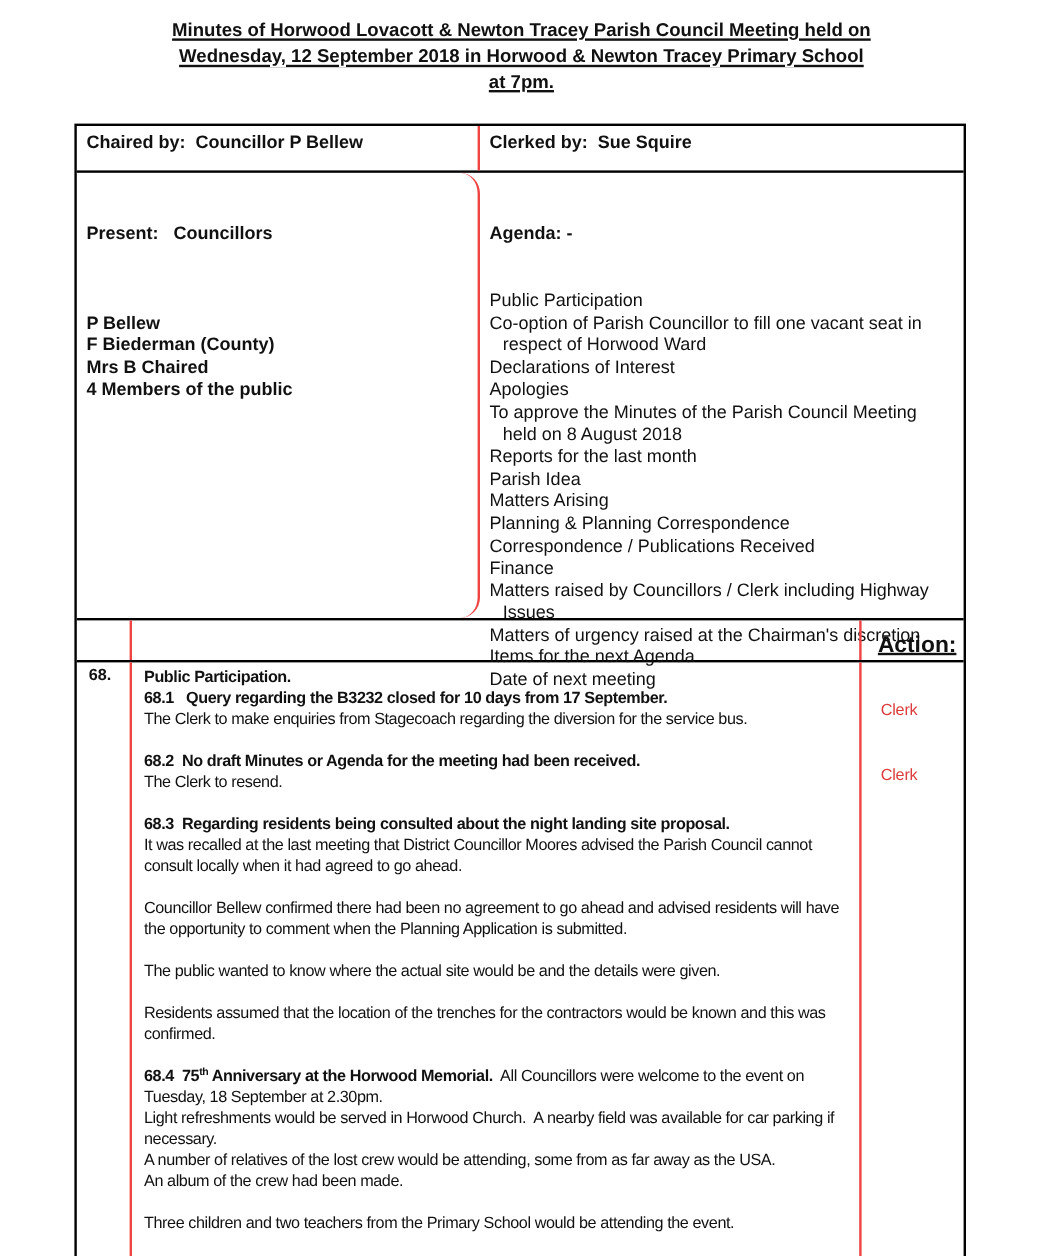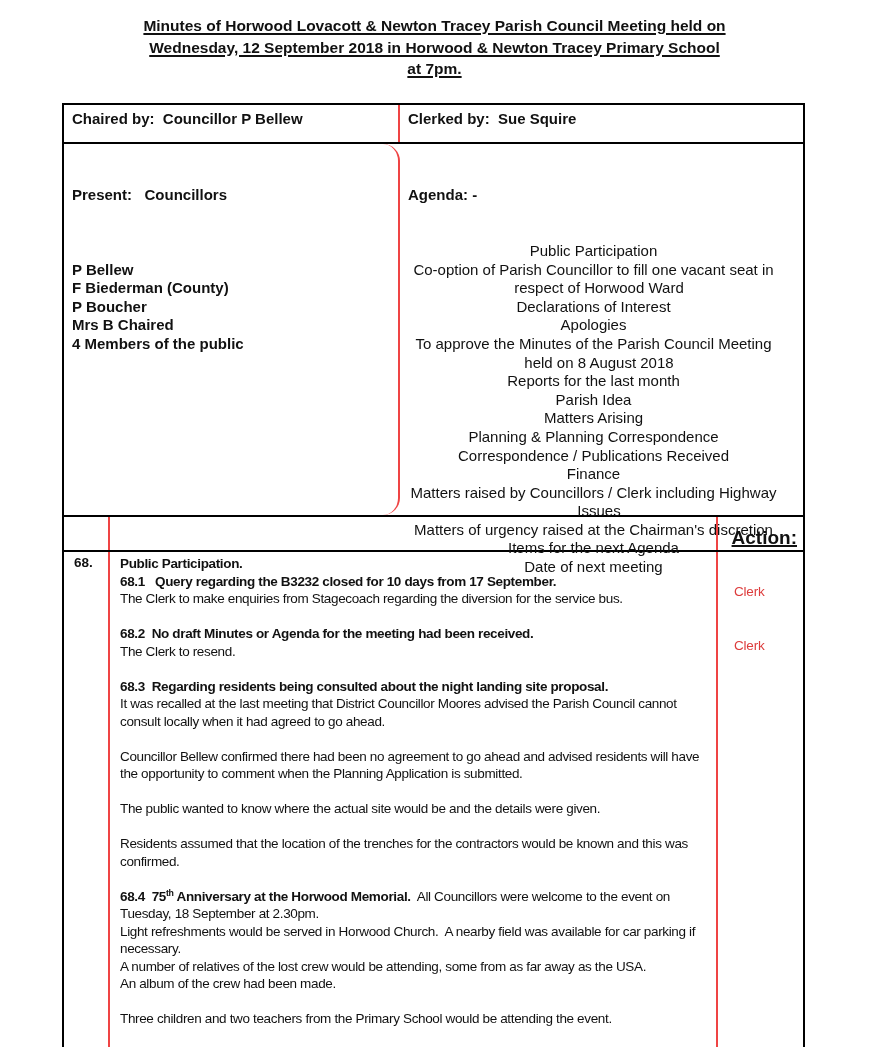--- a/index.html
+++ b/index.html
@@ -43,21 +43,21 @@
   .r-chair { height: 37px; }
   .c-left  { width: 336px; }
   .c-right { flex: 1; }
   .hdr-cell { padding: 5px 8px; font-weight: bold; font-size: 15px; }
 
   .r-lists { height: 371px; }
   .list-cell { padding: 5px 8px; font-size: 15px; line-height: 18.6px; border-radius: 17px; }
   .present-heading, .agenda-heading { font-weight: bold; }
   .present-list { margin-top: 18.6px; font-weight: bold; }
   .agenda-list { padding-right: 24px; }
-  .agenda-item { padding-left: 11px; text-indent: -11px; text-align: center; }
+  .agenda-item { padding-left: 11px; text-indent: -11px; }
 
   
   .r-action-hdr { height: 33px; }
   .c-num    { width: 46px; }
   .c-body   { width: 608px; }
   .c-action { flex: 1; }
   .action-hdr-cell {
     display: flex; align-items: flex-end;
     padding: 2px 6px 1px 14px;
     font-weight: bold; font-size: 19px;
@@ -104,21 +104,21 @@
   <div class="doc">
 
     <div class="row r-chair">
       <div class="cell c-left hdr-cell">Chaired by:  Councillor P Bellew</div>
       <div class="cell c-right hdr-cell">Clerked by:  Sue Squire</div>
     </div>
 
     <div class="row r-lists">
       <div class="cell c-left list-cell">
         <div class="present-heading">Present:   Councillors</div>
-        <div class="present-list"><div>P Bellew</div><div>F Biederman (County)</div><div>P Boucher</div><div>Mrs B Chaired</div><div>4 Members of the public</div></div>
+        <div class="present-list"><div>P Bellew</div><div>F Biederman (County)</div><div>Mrs B Chaired</div><div>4 Members of the public</div></div>
       </div>
       <div class="cell c-right list-cell agenda-list">
         <div class="agenda-heading">Agenda: -</div>
         <div id="agenda-list"><div class="agenda-item">Public Participation</div><div class="agenda-item">Co-option of Parish Councillor to fill one vacant seat in respect of Horwood Ward</div><div class="agenda-item">Declarations of Interest</div><div class="agenda-item">Apologies</div><div class="agenda-item">To approve the Minutes of the Parish Council Meeting held on 8 August 2018</div><div class="agenda-item">Reports for the last month</div><div class="agenda-item">Parish Idea</div><div class="agenda-item">Matters Arising</div><div class="agenda-item">Planning &amp; Planning Correspondence</div><div class="agenda-item">Correspondence / Publications Received</div><div class="agenda-item">Finance</div><div class="agenda-item">Matters raised by Councillors / Clerk including Highway Issues</div><div class="agenda-item">Matters of urgency raised at the Chairman's discretion</div><div class="agenda-item">Items for the next Agenda</div><div class="agenda-item">Date of next meeting</div></div>
       </div>
     </div>
 
     <div class="row r-action-hdr">
       <div class="cell c-num"></div>
       <div class="cell c-body"></div>

